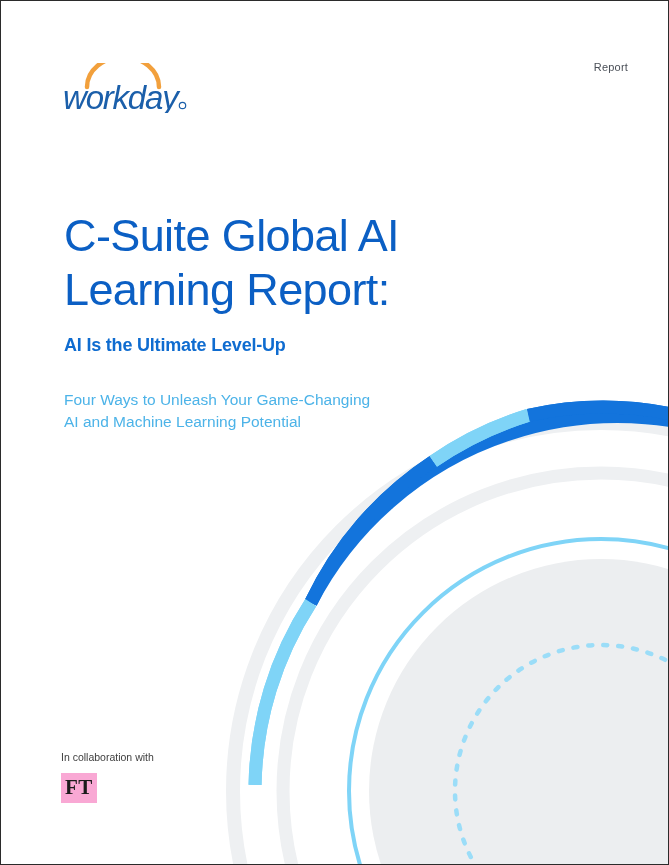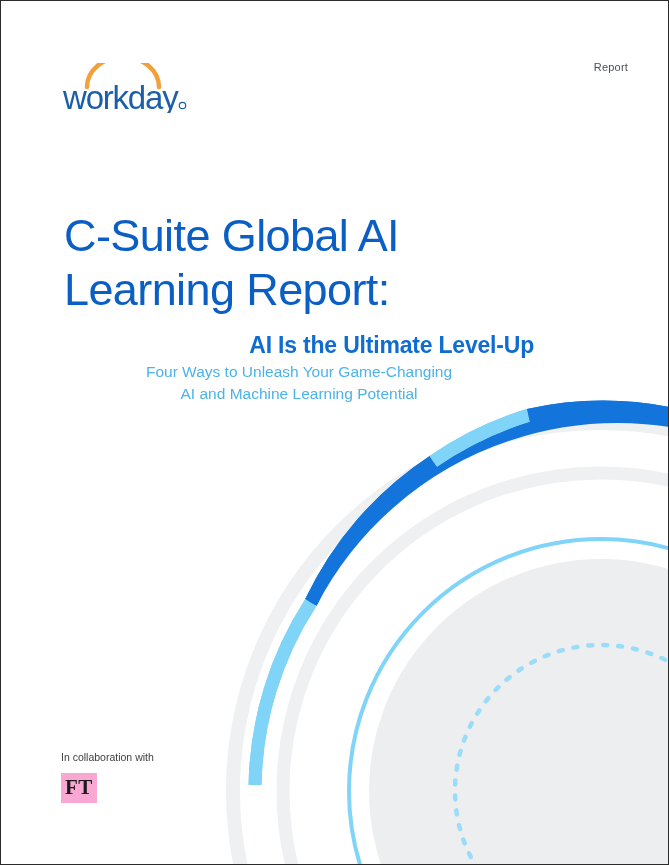--- a/index.html
+++ b/index.html
@@ -39,20 +39,21 @@
     width: 669px;
     height: 130px;
   }
 
   .logo {
     position: absolute;
     left: 62px;
     top: 62px;
     width: 126px;
     height: 50px;
+    font-style: italic;
   }
   .logo svg { display: block; }
 
   .report-tag {
     position: absolute;
     right: 42px;
     top: 60px;
     font-size: 11px;
     color: #4a4f57;
     letter-spacing: 0.2px;
@@ -72,37 +73,35 @@
     font-size: 45px;
     line-height: 54px;
     font-weight: normal;
     color: #0b5fc4;
     letter-spacing: -0.6px;
     font-family: "Liberation Sans", sans-serif;
   }
 
   .sub-title {
     margin: 14px 0 0 0;
-    font-size: 23px;
+    font-size: 18px;
     line-height: 28px;
     font-weight: bold;
     color: #0f6cd0;
     letter-spacing: -0.2px;
     font-family: "Liberation Sans", sans-serif;
-    text-align: right;
   }
 
   .tagline {
-    margin: 2px 0 0 0;
+    margin: 30px 0 0 0;
     font-size: 15.5px;
     line-height: 22px;
     font-weight: normal;
     color: #4cb3e8;
     font-family: "Liberation Sans", sans-serif;
-    text-align: center;
   }
   .tagline .tl-line { display: block; }
 
   
   .collab {
     position: absolute;
     left: 60px;
     top: 750px;
     width: 300px;
   }

